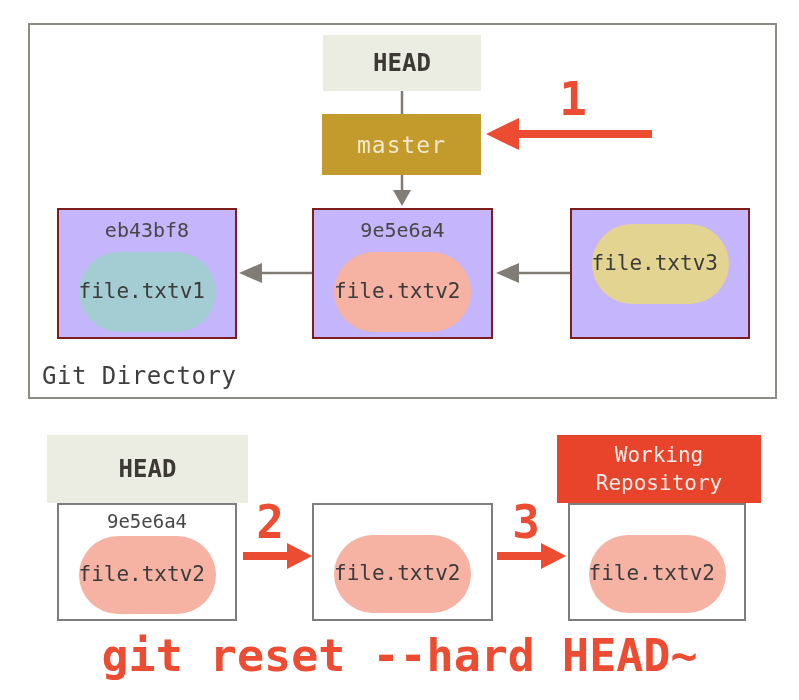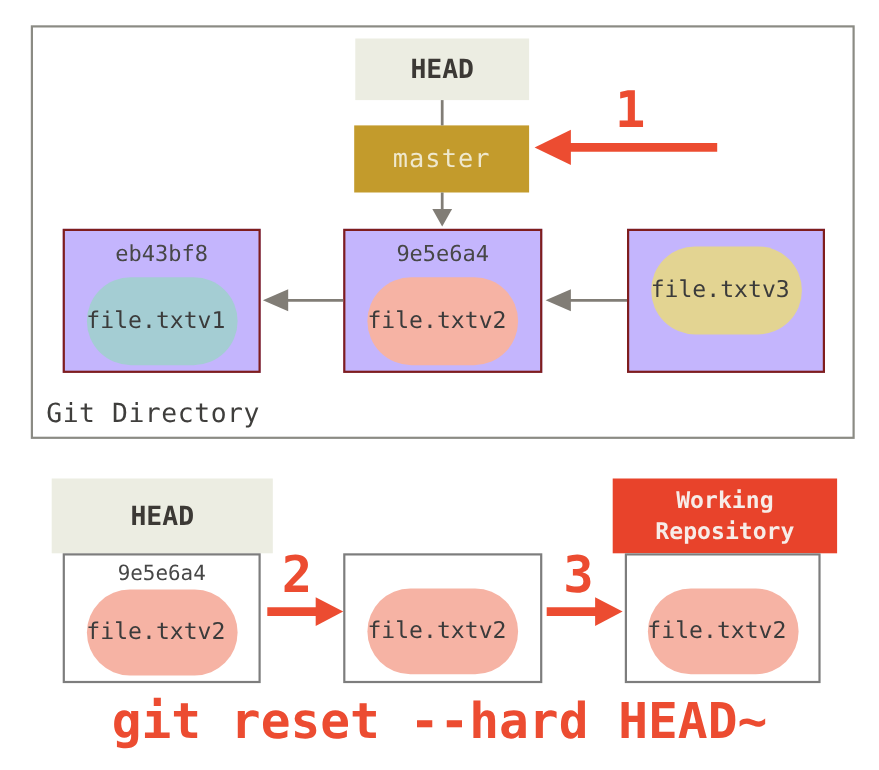--- a/index.html
+++ b/index.html
@@ -43,21 +43,21 @@
   .pill-blue  { background:#a4cdd3; }
   .pill-salmon{ background:#f6b3a4; }
   .pill-khaki { background:#e3d492; }
   
   .area-header {
     top:435px; height:68px; display:flex; flex-direction:column;
     align-items:center; justify-content:center; text-align:center;
   }
   .hdr-head  { left:47px;  width:201px; background:#ecede2; font-size:24px; font-weight:bold; color:#3c3935; }
   .hdr-index { left:302px; width:201px; background:#1a7f8b; font-size:23px; color:#e9f0f0; }
-  .hdr-wd    { left:557px; width:204px; background:#e8432b; font-size:21px; color:#f7ece8; line-height:1.35;font-weight:bold; }
+  .hdr-wd    { left:557px; width:204px; background:#e8432b; font-size:21px; color:#f7ece8; line-height:1.35; }
   .area-box { top:503px; height:118px; background:#ffffff; border:2px solid #7d7d7d; text-align:center; padding-top:4px; }
   .b-head  { left:57px;  width:180px; }
   .b-index { left:312px; width:181px; }
   .b-wd    { left:568px; width:178px; }
   .hash-sm { font-size:19px; color:#474747; height:25px; line-height:25px; }
   .pill-sm { height:78px; margin-top:2px; }
   .pill-centered { margin-top:26px; }
   
   .step-num {
     width:48px; height:50px; text-align:center; font-size:46px; font-weight:bold;

